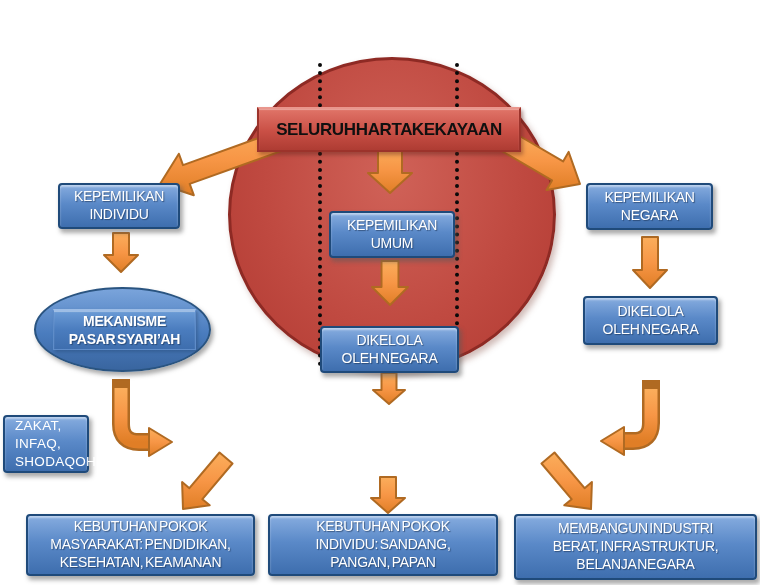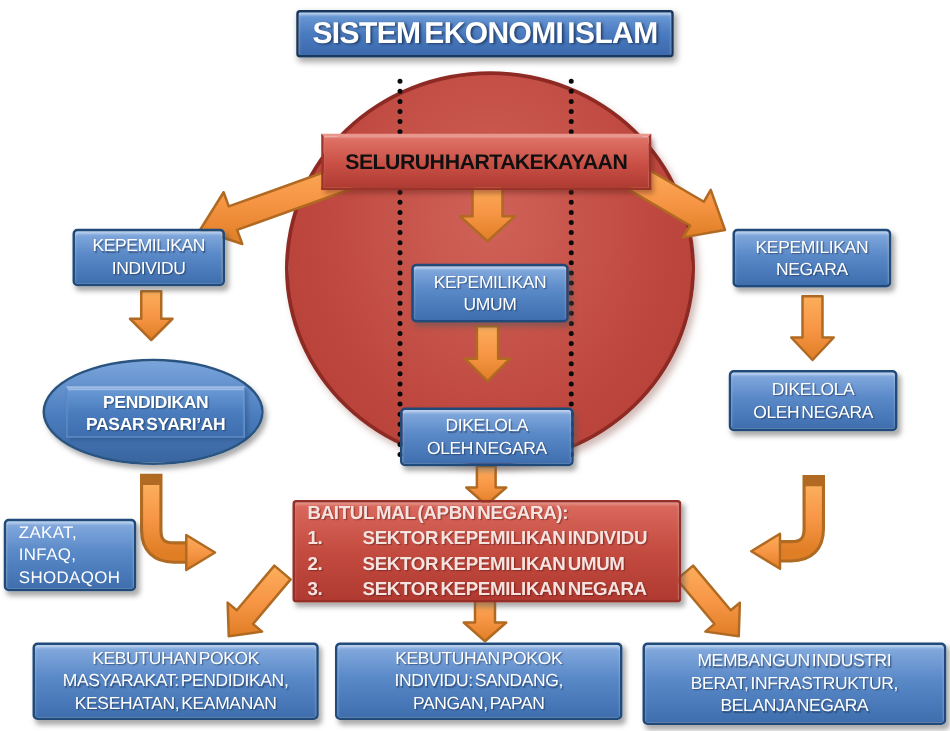--- a/index.html
+++ b/index.html
@@ -125,23 +125,20 @@
         <path d="M121,388 L121,424 Q121,442 139,442 L150,442" fill="none" stroke="url(#og)" stroke-width="13"></path>
         <polygon points="149,428 172,442 149,456" fill="url(#og)" stroke="#B06A22" stroke-width="2" stroke-linejoin="round"></polygon>
       </g>
       <g>
         <path d="M651,389 L651,423 Q651,441 633,441 L623,441" fill="none" stroke="#B06A22" stroke-width="18" stroke-linecap="square"></path>
         <path d="M651,389 L651,423 Q651,441 633,441 L623,441" fill="none" stroke="url(#og)" stroke-width="13"></path>
         <polygon points="624,427 601,441 624,455" fill="url(#og)" stroke="#B06A22" stroke-width="2" stroke-linejoin="round"></polygon>
       </g>
     </svg>
 
-  <div class="title-box">
-    <span>SISTEM EKONOMI ISLAM</span>
-  </div>
 
   <div class="banner">
     <span>SELURUH HARTA KEKAYAAN</span>
   </div>
 
   <div class="node" style="left:58px;top:183px;width:122px;height:46px;">
     <span class="prewrap">KEPEMILIKAN
 INDIVIDU</span>
   </div>
 
@@ -150,56 +147,41 @@
 UMUM</span>
   </div>
 
   <div class="node" style="left:586px;top:183px;width:127px;height:47px;">
     <span class="prewrap">KEPEMILIKAN
 NEGARA</span>
   </div>
 
   <div class="mek-ellipse">
     <div class="mek-plate">
-      <span class="prewrap">PENDIDIKAN
+      <span class="prewrap">MEKANISME
 PASAR SYARI’AH</span>
     </div>
   </div>
 
   <div class="node" style="left:320px;top:326px;width:139px;height:47px;">
     <span class="prewrap">DIKELOLA
 OLEH NEGARA</span>
   </div>
 
   <div class="node" style="left:583px;top:296px;width:135px;height:49px;">
     <span class="prewrap">DIKELOLA
 OLEH NEGARA</span>
   </div>
 
-  <div class="node zakat" style="left:3px;top:415px;width:106px;height:58px;">
+  <div class="node zakat" style="left:3px;top:415px;width:86px;height:58px;">
     <span class="prewrap">ZAKAT,
 INFAQ,
 SHODAQOH</span>
   </div>
 
-  <div class="red-panel">
-    <div class="bm-head">BAITUL MAL (APBN NEGARA):</div>
-    <div class="bm-row">
-      <span class="bm-num">1.</span>
-      <span class="bm-text">SEKTOR KEPEMILIKAN INDIVIDU</span>
-    </div>
-    <div class="bm-row">
-      <span class="bm-num">2.</span>
-      <span class="bm-text">SEKTOR KEPEMILIKAN UMUM</span>
-    </div>
-    <div class="bm-row">
-      <span class="bm-num">3.</span>
-      <span class="bm-text">SEKTOR KEPEMILIKAN NEGARA</span>
-    </div>
-  </div>
 
   <div class="node" style="left:26px;top:514px;width:229px;height:62px;">
     <span class="prewrap">KEBUTUHAN POKOK
 MASYARAKAT: PENDIDIKAN,
 KESEHATAN, KEAMANAN</span>
   </div>
 
   <div class="node" style="left:268px;top:514px;width:230px;height:62px;">
     <span class="prewrap">KEBUTUHAN POKOK
 INDIVIDU: SANDANG,

